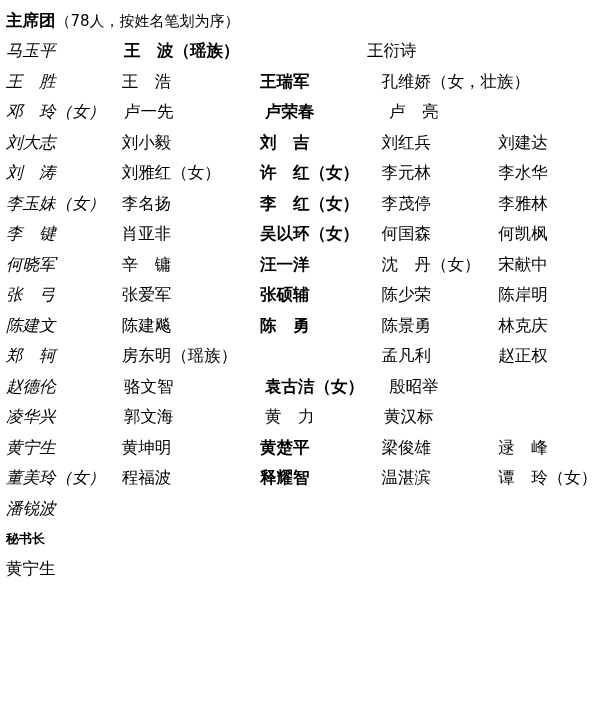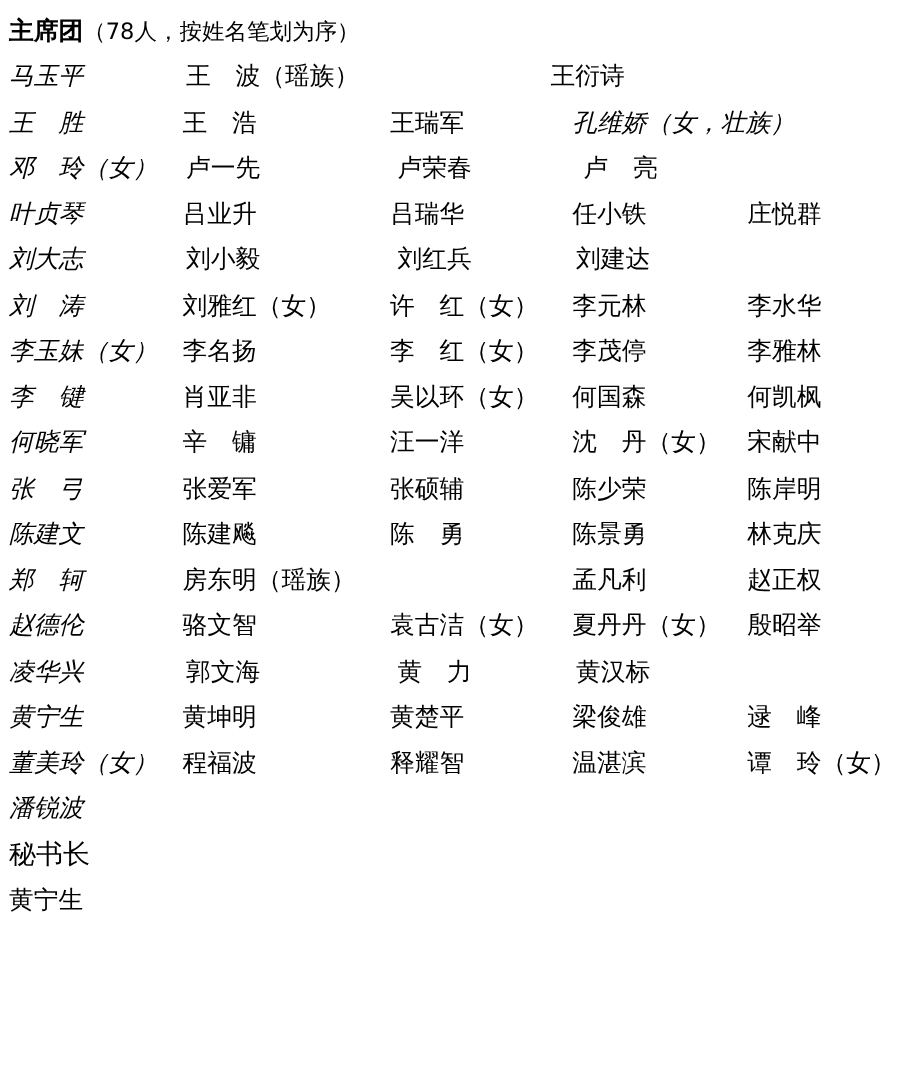--- a/index.html
+++ b/index.html
@@ -25,38 +25,38 @@
     font-weight: bold;
     line-height: 30px;
     white-space: nowrap;
     letter-spacing: 0px;
   }
   .heading .count {
     font-weight: normal;
     font-size: 15px;
   }
   .subheading {
-    font-size: 18px;
-    font-weight: normal;
+    font-size: 13px;
+    font-weight: bold;
     line-height: 30px;
     white-space: nowrap;
   }
   .name-row {
     display: flex;
     font-size: 16.5px;
     line-height: 30.5px;
     white-space: nowrap;
   }
   .name-row .cell {
     overflow: visible;
   }
   
   .c1 { width: 118px; font-style: italic; }
   .c2 { width: 141px; }
-  .c3 { width: 124px; }
+  .c3 { width: 124px; font-weight: bold; }
   .c4 { width: 119px; }
   .c5 { width: 112px; }
   .single-row {
     font-size: 16.5px;
     line-height: 30.5px;
     white-space: nowrap;
   }
 </style>
 </head>
 <body>
@@ -70,38 +70,32 @@
   <div id="name-list">
       <div class="name-row">
         <div class="cell c1">马玉平</div>
         <div class="cell c3" style="width: 243px;">王　波（瑶族）</div>
         <div class="cell c5">王衍诗</div>
       </div>
       <div class="name-row">
         <div class="cell c1">王　胜</div>
         <div class="cell c2">王　浩</div>
         <div class="cell c3">王瑞军</div>
-        <div class="cell c4" style="width: 231px; font-style: italic;">孔维娇（女，壮族）</div>
+        <div class="cell c4" style="width: 231px;">孔维娇（女，壮族）</div>
       </div>
       <div class="name-row">
         <div class="cell c1">邓　玲（女）</div>
         <div class="cell c2">卢一先</div>
         <div class="cell c3">卢荣春</div>
         <div class="cell c4">卢　亮</div>
       </div>
       <div class="name-row">
-        <div class="cell c1">叶贞琴</div>
-        <div class="cell c2">吕业升</div>
-        <div class="cell c3">吕瑞华</div>
-        <div class="cell c4">任小铁</div>
-        <div class="cell c5">庄悦群</div>
-      </div>
-      <div class="name-row">
         <div class="cell c1">刘大志</div>
         <div class="cell c2">刘小毅</div>
+        <div class="cell c3">刘　吉</div>
         <div class="cell c4">刘红兵</div>
         <div class="cell c5">刘建达</div>
       </div>
       <div class="name-row">
         <div class="cell c1">刘　涛</div>
         <div class="cell c2">刘雅红（女）</div>
         <div class="cell c3">许　红（女）</div>
         <div class="cell c4">李元林</div>
         <div class="cell c5">李水华</div>
       </div>
@@ -143,21 +137,20 @@
       <div class="name-row">
         <div class="cell c1">郑　轲</div>
         <div class="cell c2" style="width: 265px;">房东明（瑶族）</div>
         <div class="cell c4">孟凡利</div>
         <div class="cell c5">赵正权</div>
       </div>
       <div class="name-row">
         <div class="cell c1">赵德伦</div>
         <div class="cell c2">骆文智</div>
         <div class="cell c3">袁古洁（女）</div>
-        <div class="cell c4">夏丹丹（女）</div>
         <div class="cell c5">殷昭举</div>
       </div>
       <div class="name-row">
         <div class="cell c1">凌华兴</div>
         <div class="cell c2">郭文海</div>
         <div class="cell c4">黄　力</div>
         <div class="cell c5">黄汉标</div>
       </div>
       <div class="name-row">
         <div class="cell c1">黄宁生</div>

